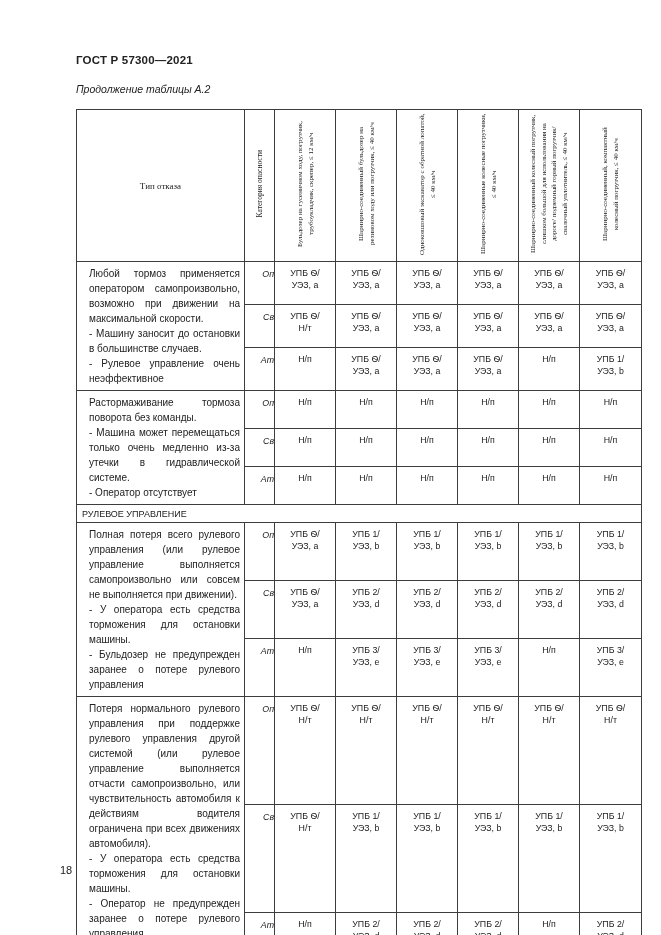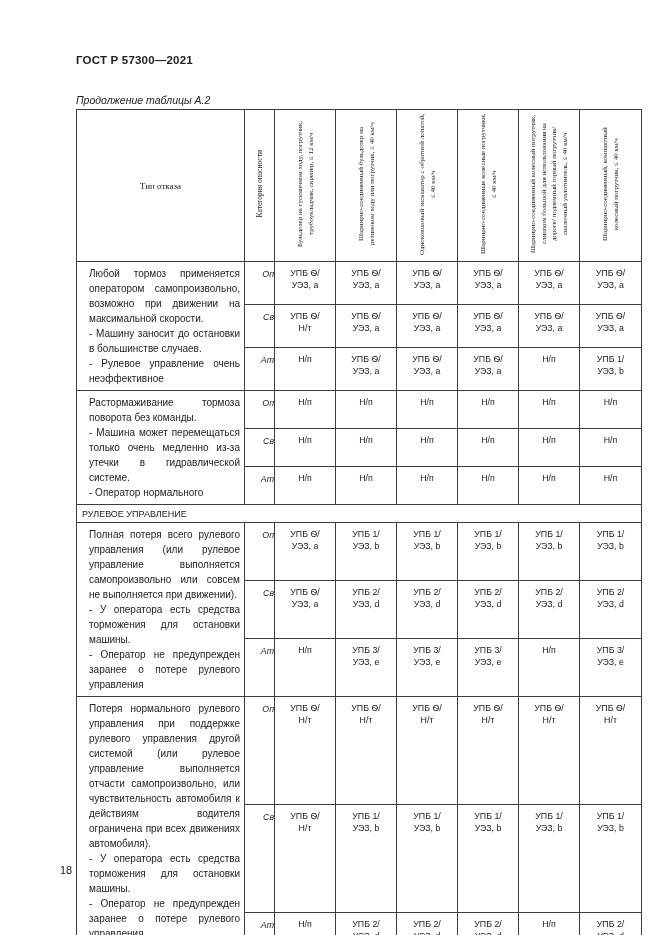--- a/index.html
+++ b/index.html
@@ -9,21 +9,21 @@
     background: #ffffff;
     position: relative;
     font-family: "Liberation Sans", "DejaVu Sans", sans-serif;
     color: #222222;
   }
   .doc-header {
     position: absolute; left: 76px; top: 54px;
     font-size: 11.5px; font-weight: bold; letter-spacing: 0.2px;
   }
   .caption {
-    position: absolute; left: 76px; top: 94px;
+    position: absolute; left: 76px; top: 83px;
     font-size: 10.5px; font-style: italic; text-align: center;
   }
   .tbl-wrap { position: absolute; left: 76px; top: 109px; }
   table {
     border-collapse: collapse; table-layout: fixed; width: 565px;
   }
   td, th { border: 1px solid #3d3d3d; padding: 0; }
   thead th {
     height: 152px; vertical-align: middle; text-align: center;
     font-weight: normal;
@@ -154,21 +154,21 @@
 УЭЗ, a</td>
           <td class="val">УПБ Ѳ/
 УЭЗ, a</td>
           <td class="val">Н/п</td>
           <td class="val">УПБ 1/
 УЭЗ, b</td>
         </tr>
         <tr>
           <td rowspan="3" class="desc">Растормаживание тормоза поворота без команды.
 - Машина может перемещаться только очень медленно из-за утечки в гидравлической системе.
-- Оператор нормального</td>
+- Оператор отсутствует</td>
           <td class="cat">Оп</td>
           <td class="val">Н/п</td>
           <td class="val">Н/п</td>
           <td class="val">Н/п</td>
           <td class="val">Н/п</td>
           <td class="val">Н/п</td>
           <td class="val">Н/п</td>
         </tr>
         <tr>
           <td class="cat">Св</td>
@@ -187,21 +187,21 @@
           <td class="val">Н/п</td>
           <td class="val">Н/п</td>
           <td class="val">Н/п</td>
         </tr>
         <tr>
           <td colspan="8" class="section">РУЛЕВОЕ УПРАВЛЕНИЕ</td>
         </tr>
         <tr>
           <td rowspan="3" class="desc">Полная потеря всего рулевого управления (или рулевое управление выполняется самопроизвольно или совсем не выполняется при движении).
 - У оператора есть средства торможения для остановки машины.
-- Оператор не предупрежден заранее о потере рулевого управления</td>
+- Бульдозер не предупрежден заранее о потере рулевого управления</td>
           <td class="cat">Оп</td>
           <td class="val">УПБ Ѳ/
 УЭЗ, a</td>
           <td class="val">УПБ 1/
 УЭЗ, b</td>
           <td class="val">УПБ 1/
 УЭЗ, b</td>
           <td class="val">УПБ 1/
 УЭЗ, b</td>
           <td class="val">УПБ 1/

